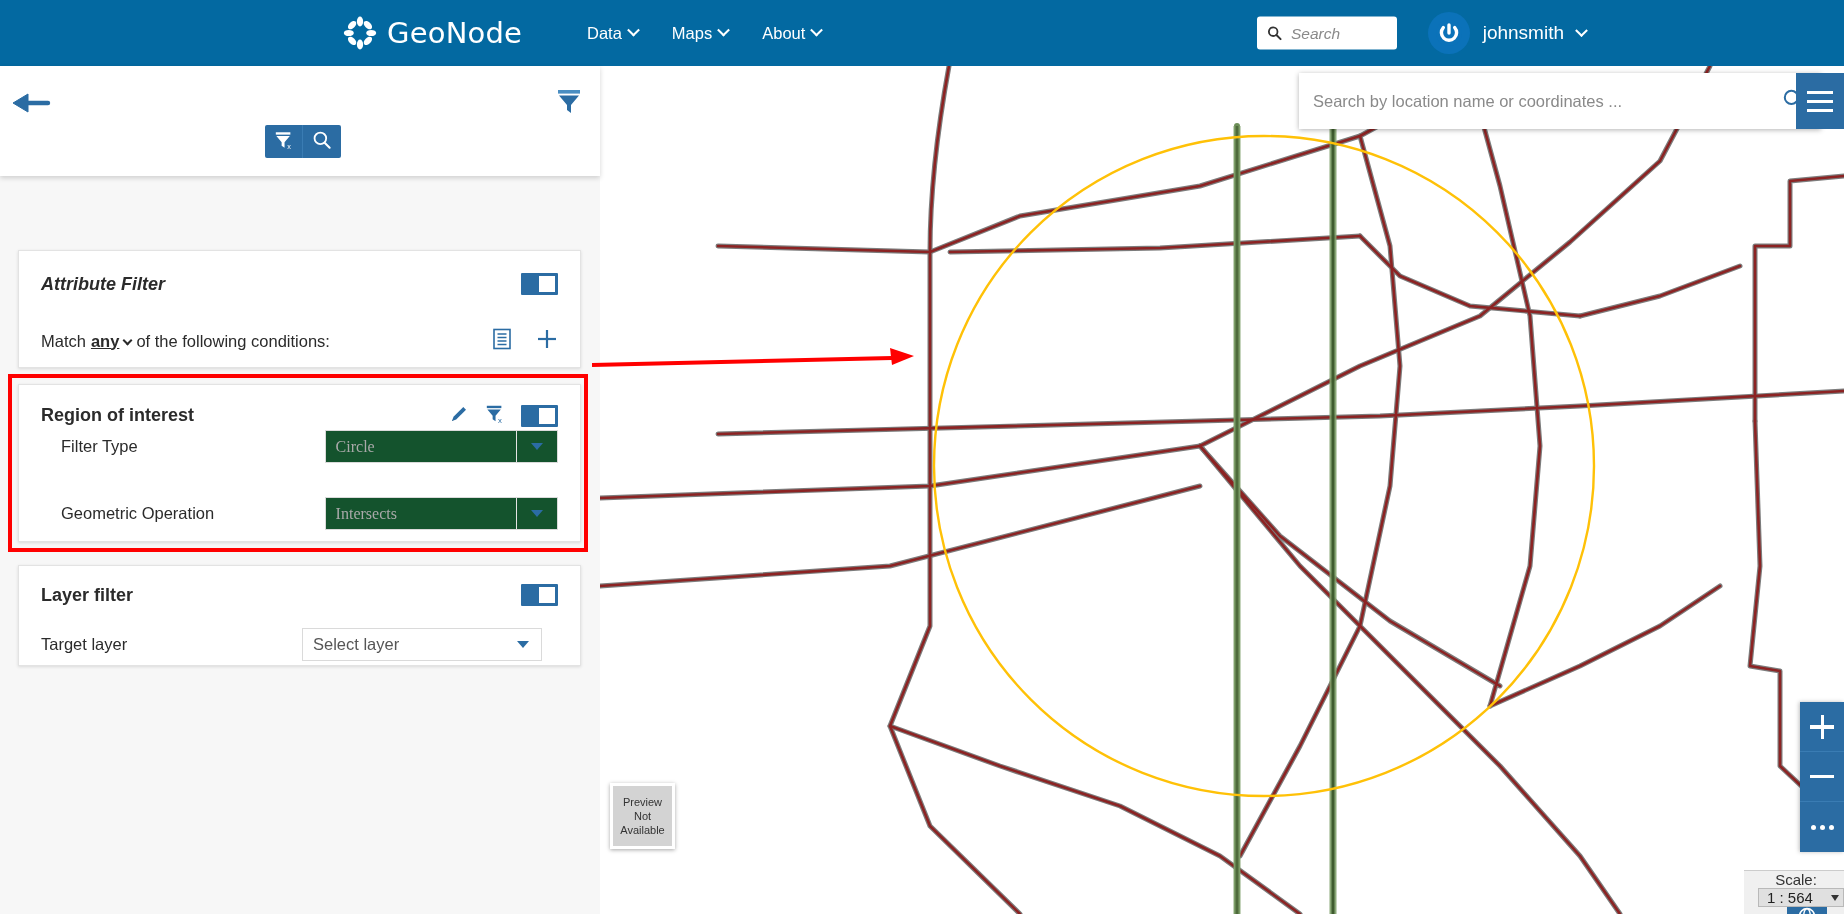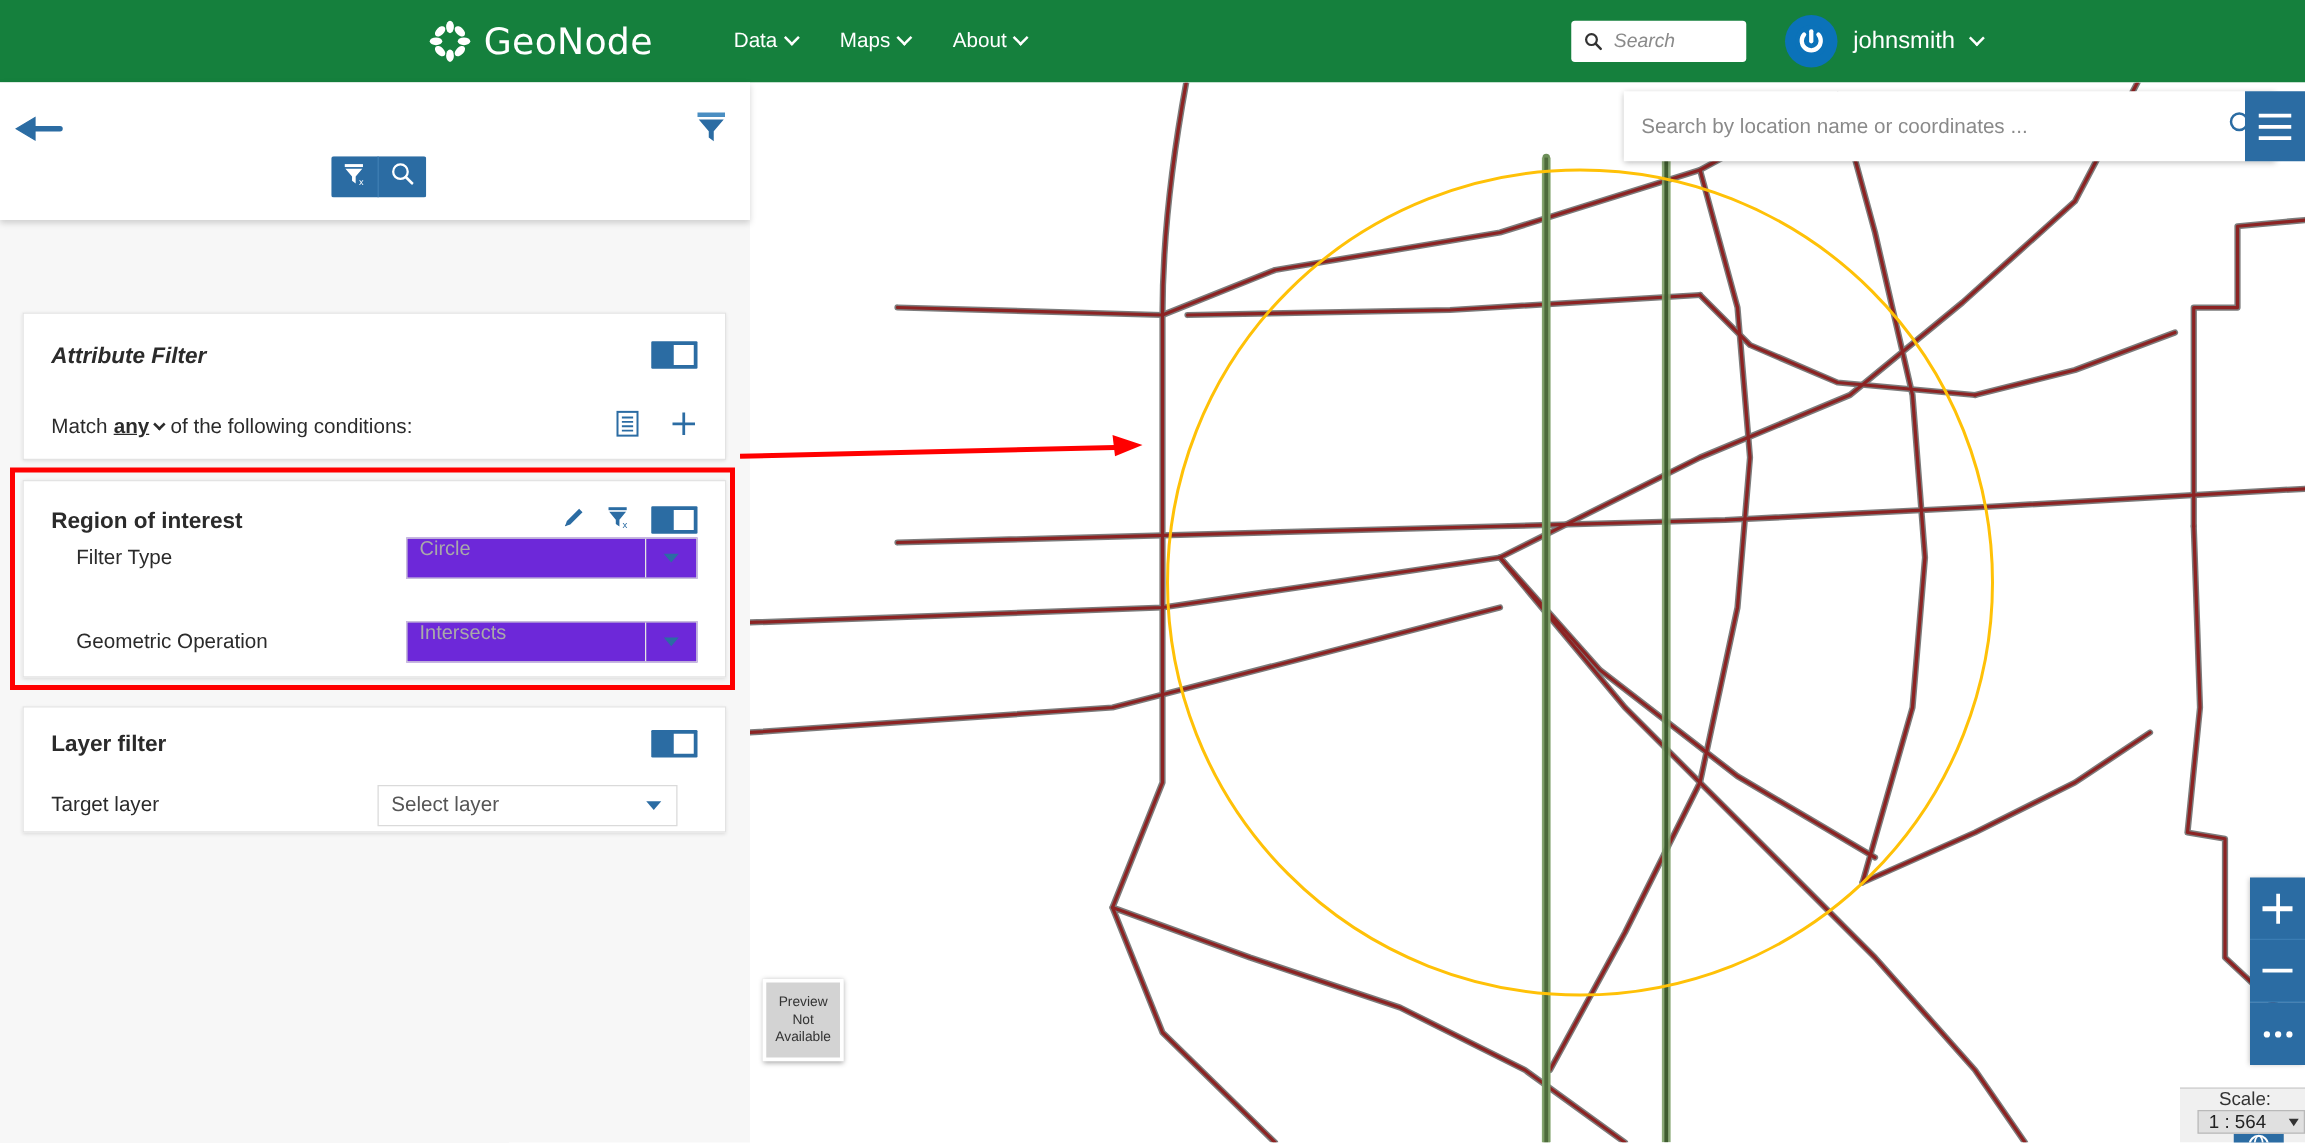--- a/index.html
+++ b/index.html
@@ -7,21 +7,21 @@
     width: 1844px; height: 914px;
     overflow: hidden;
     font-family: "Liberation Sans", sans-serif;
     background: #ffffff;
   }
 
   
   #topnav {
     position: absolute; top: 0; left: 0;
     width: 1844px; height: 66px;
-    background: #15803d;
+    background: #0369a1;
     display: flex; align-items: center;
   }
   #brand {
     position: absolute; left: 343px; top: 50%;
     transform: translateY(-50%);
     display: flex; align-items: center; gap: 10px;
   }
   #brand .logo { width: 34px; height: 34px; position: relative; }
   #brand .logo svg { display: block; }
   #brand .brandtext {
@@ -126,22 +126,22 @@
     display: flex; align-items: center; justify-content: space-between;
   }
   #card-roi .hdricons { display: flex; align-items: center; gap: 16px; }
   .formrow {
     position: absolute; left: 42px; right: 22px;
     display: flex; align-items: center;
   }
   .formrow .lbl { font-size: 16.5px; color: #2b2b2b; width: 270px; }
   .select {
     width: 239px; height: 33px; border: 1px solid #dadada;
-    background: #6d28d9; display: flex; 
-    position: relative; cursor: pointer;
+    background: #14532d; display: flex; align-items: center;
+    position: relative; cursor: pointer; font-family: Liberation Serif, serif;
   }
   .select .val { padding-left: 10px; font-size: 16px; color: #a9a9a9; }
   .select .sep { position: absolute; right: 40px; top: 0; bottom: 0; width: 1px; background: #e4e4e4; }
   .select .arw {
     position: absolute; right: 0; top: 0; bottom: 0; width: 40px;
     display: flex; align-items: center; justify-content: center;
   }
   .tri { width: 0; height: 0; border-left: 6px solid transparent;
     border-right: 6px solid transparent; border-top: 7px solid #2b6ca3; }
 

